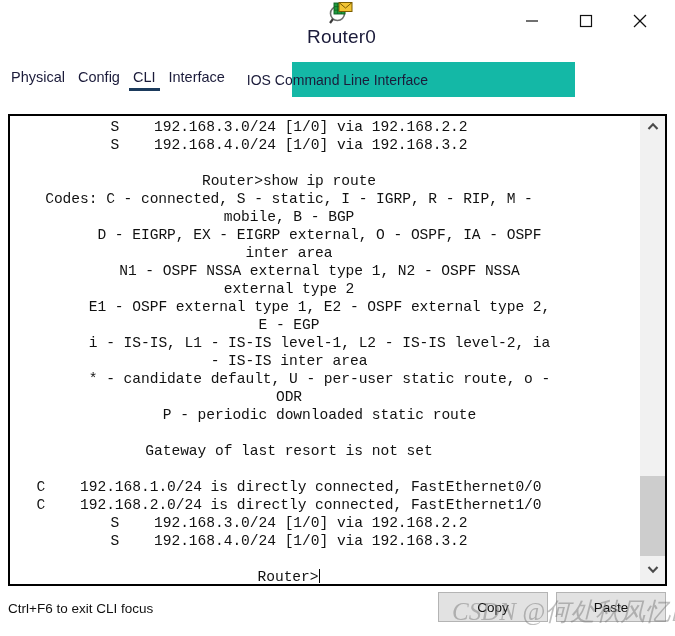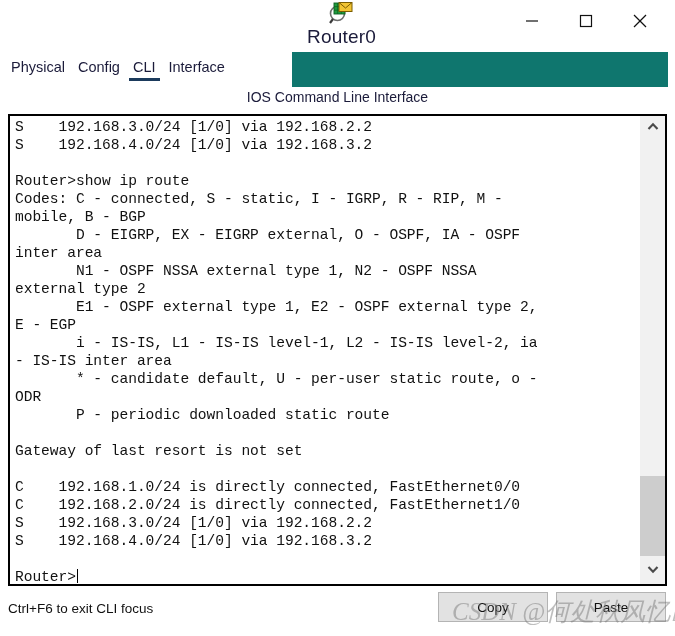--- a/index.html
+++ b/index.html
@@ -56,24 +56,24 @@
     background: transparent;
     border: none;
     padding: 0;
     cursor: default;
   }
   .win-btn:last-child { margin-right: 8px; }
 
   
   .tabstrip {
     position: absolute;
-    left: 0; top: 52px;
-    width: 668px;
+    left: 0; top: 62px;
+    width: 575px;
     height: 35px;
-    background: #0f766e;
+    background: #14b8a6;
   }
   .tabstrip-white {
     position: absolute;
     left: 0; top: 0;
     width: 292px;
     height: 35px;
     background: #ffffff;
   }
   .tabs {
     position: absolute;
@@ -100,21 +100,21 @@
     position: absolute;
     left: -4px; right: -4px;
     bottom: -1px;
     height: 3px;
     background: #1b3a5c;
   }
 
   
   .ios-header {
     position: absolute;
-    left: 0; top: 89px;
+    left: 0; top: 72px;
     width: 675px;
     text-align: center;
     font-size: 14px;
     color: #1b1b3a;
   }
 
   
   .terminal-wrap {
     position: absolute;
     left: 8px; top: 114px;
@@ -132,20 +132,21 @@
     height: 100%;
     padding: 2px 12px 0 5px;
     box-sizing: border-box;
     font-family: "Liberation Mono", "DejaVu Sans Mono", monospace;
     font-size: 14.6px;
     line-height: 18px;
     color: #111111;
     white-space: pre;
     overflow: hidden;
     letter-spacing: -0.05px;
+    text-align: center;
   }
   .cursor {
     display: inline-block;
     width: 1px;
     height: 14px;
     background: #000000;
     vertical-align: -2px;
     margin-left: 1px;
   }
 

